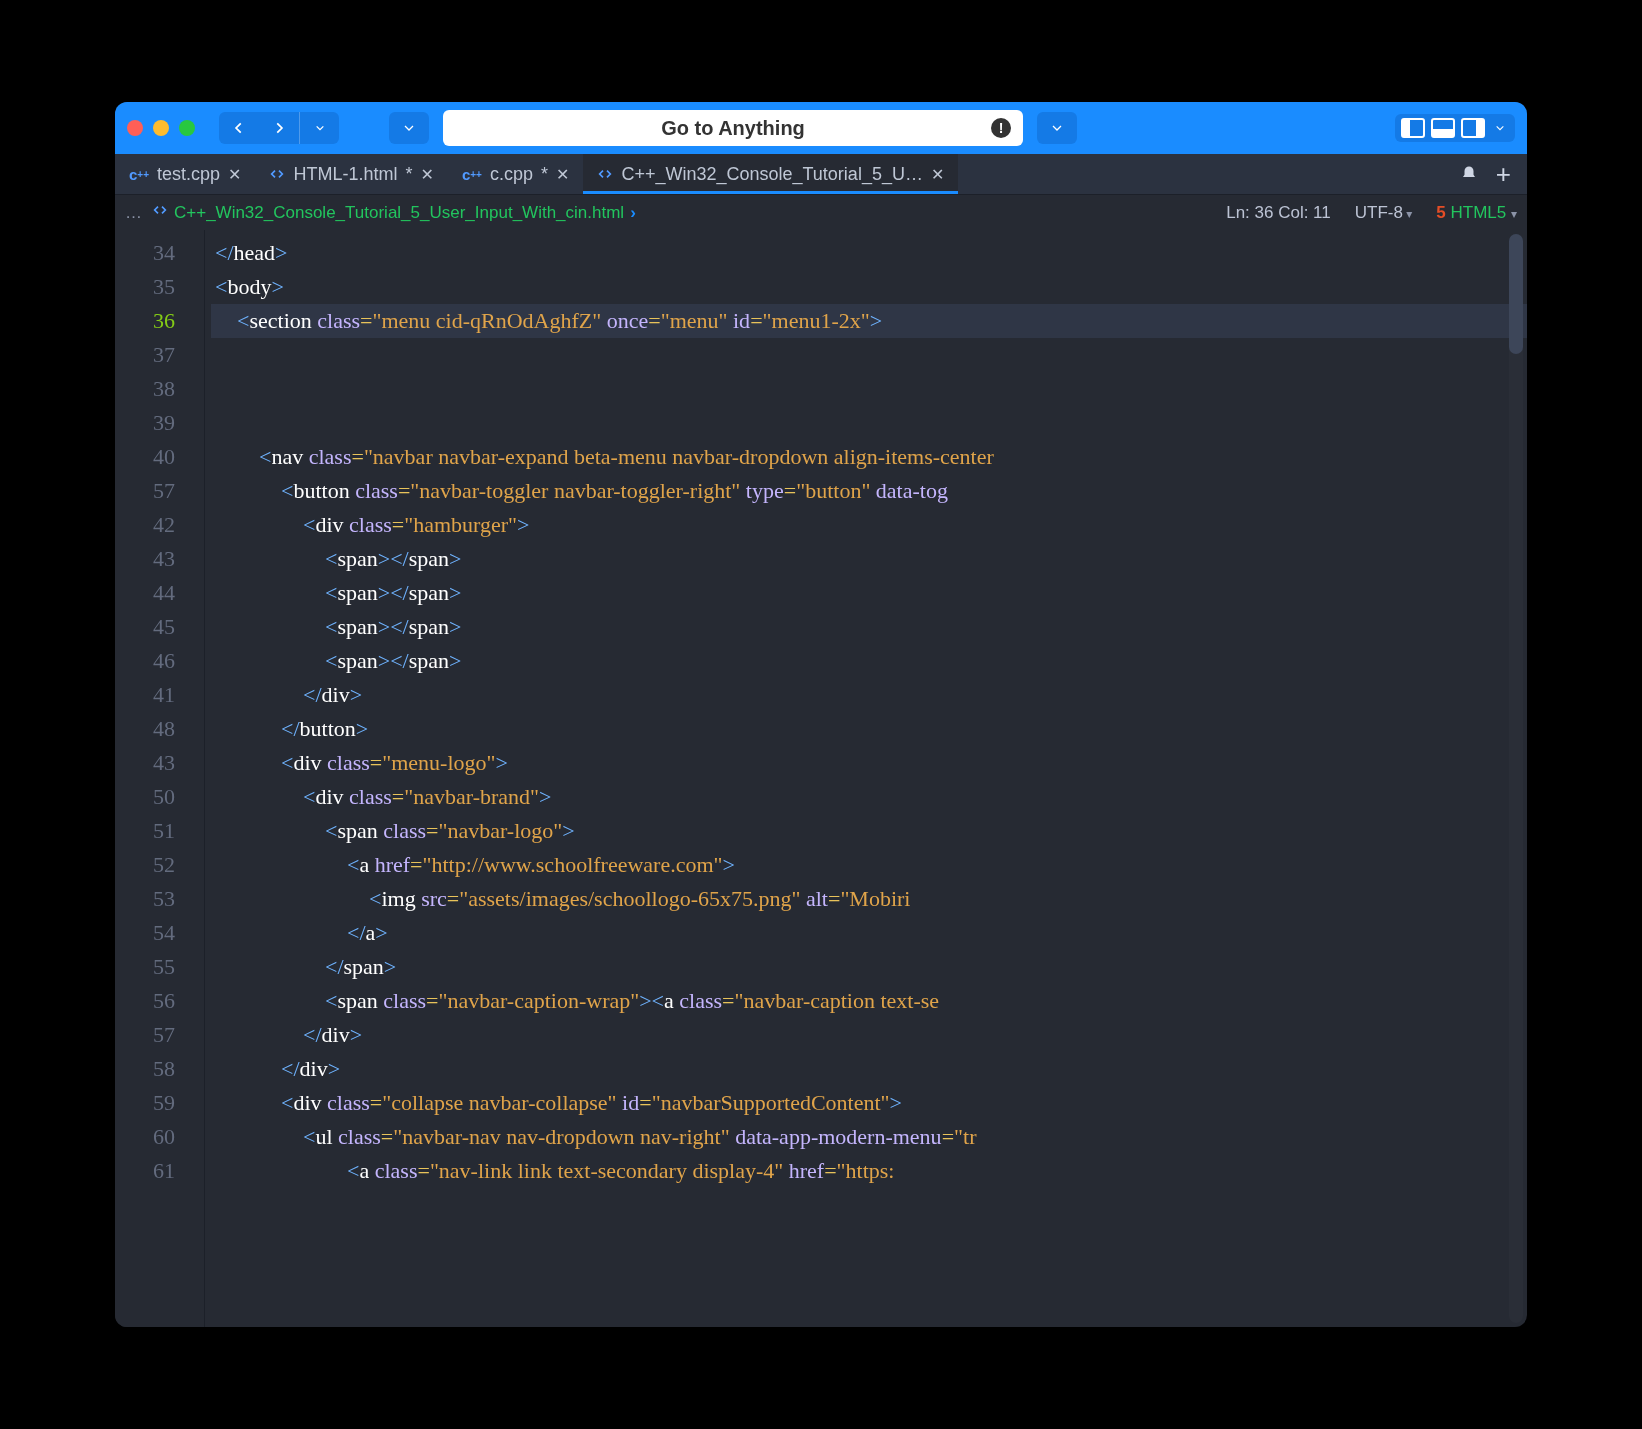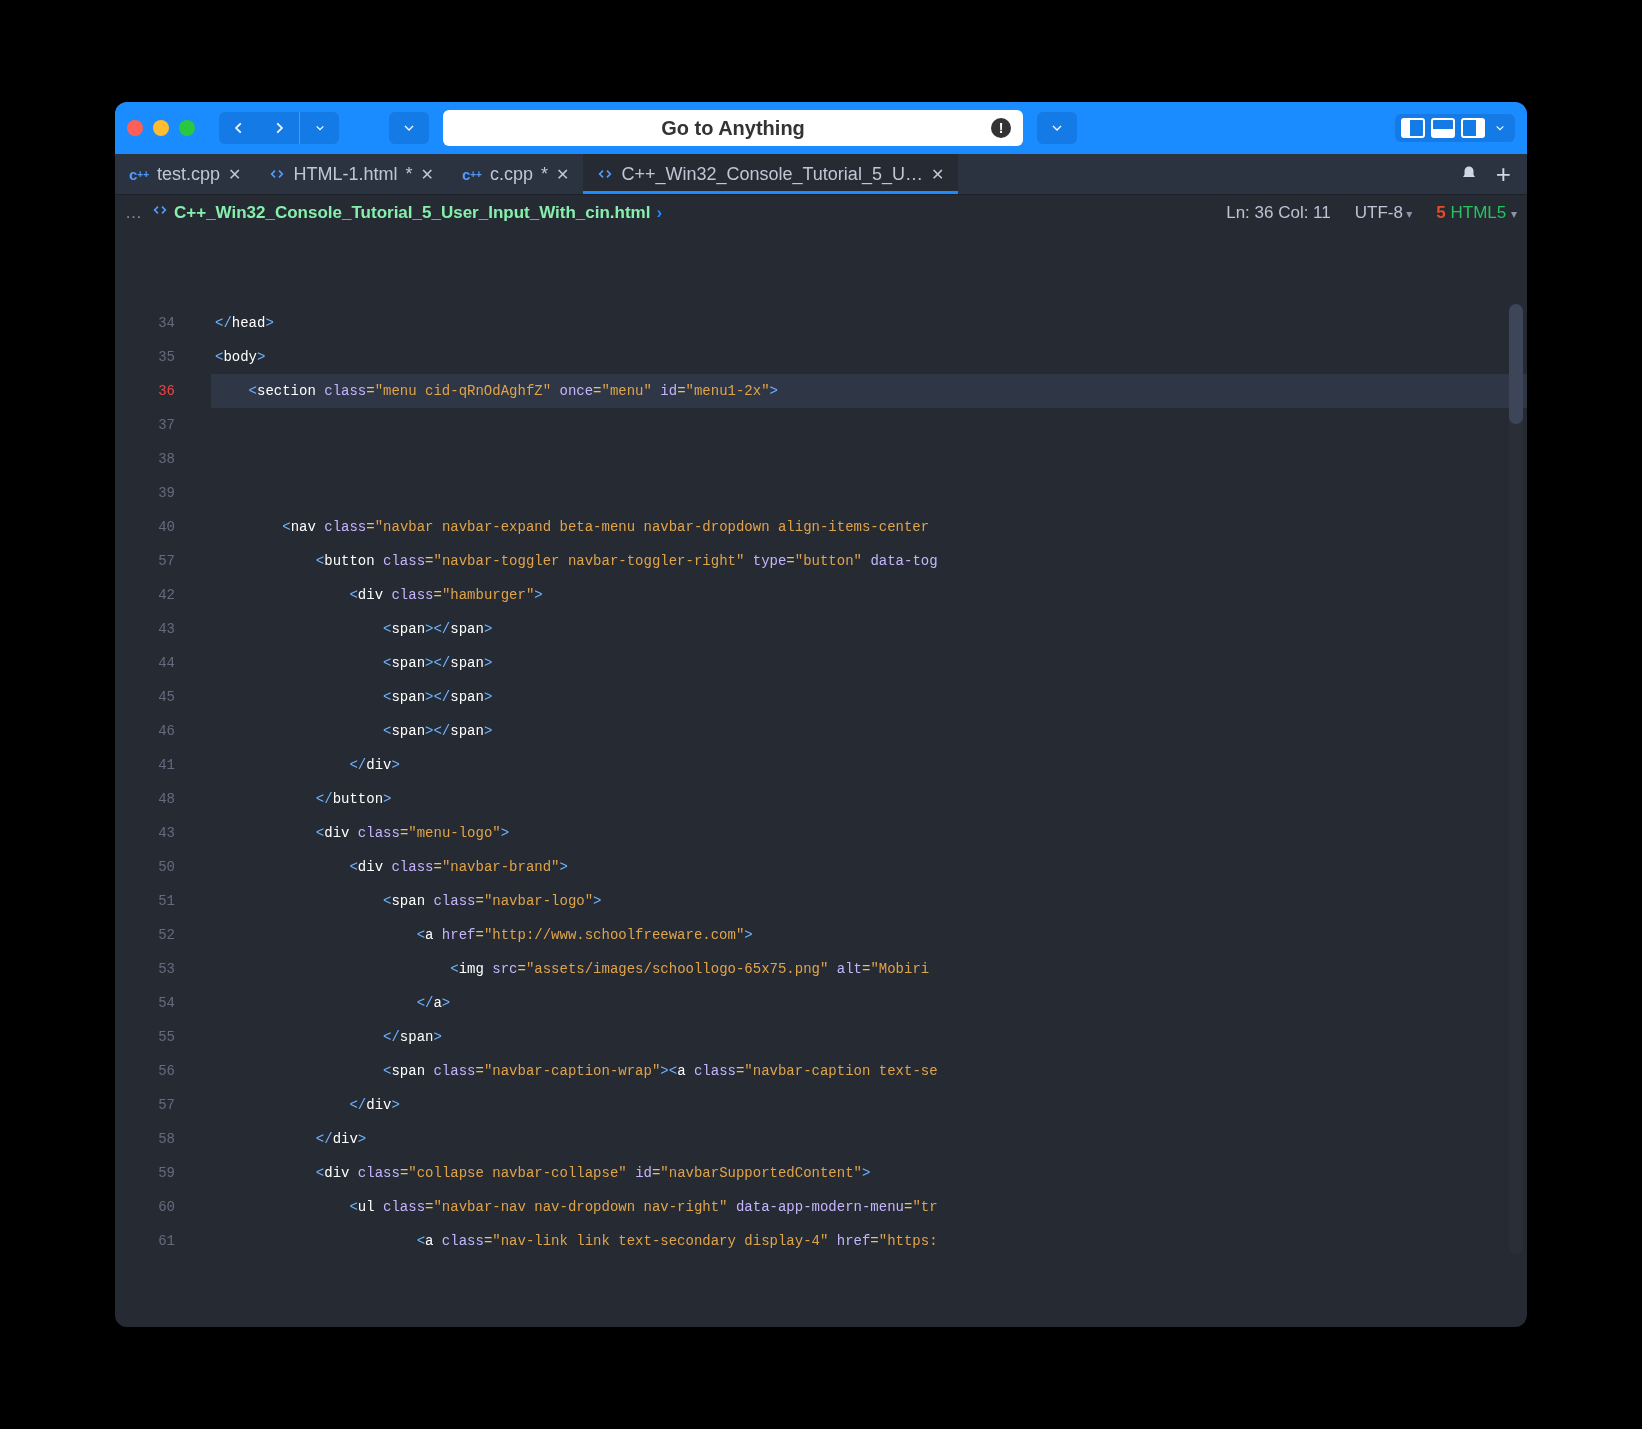--- a/index.html
+++ b/index.html
@@ -73,32 +73,32 @@
   .tabs .right-icons{margin-left:auto;display:flex;align-items:center;gap:18px;padding-right:16px;color:#cfd6e4;}
   .right-icons span{cursor:pointer;font-size:20px;}
 
   
   .crumb {
     height:36px; background:#262a33; color:#8b93a7;
     display:flex; align-items:center; padding:0 10px; font-size:17px;
     border-top:1px solid #1c2029;
   }
   .crumb .dots{margin-right:10px;}
-  .crumb .fname{color:#86efac;font-weight:bold;}
+  .crumb .fname{color:#22c55e;}
   .crumb .chev{color:#1a8cff;font-weight:700;margin-left:6px;}
   .crumb .right{margin-left:auto;display:flex;gap:24px;align-items:center;color:#bcc3d4;}
   .crumb .right .enc::after{content:" ▾";color:#8b93a7;font-size:12px;}
   .crumb .html5{color:#e44d26;font-weight:800;}
   .crumb .lang{color:#22c55e;}
 
   
   .editor {
     flex:1; display:flex; overflow:hidden;
-    font-family: Liberation Mono, monospace;
-    font-size:14px; line-height:34px;align-items:center;
+    font-family: Liberation Serif, serif;
+    font-size:22px; line-height:34px;
   }
   .gutter {
     width:70px; background:#262a33; color:#636b7e; text-align:right;
     padding:6px 10px 0 0; user-select:none;
   }
   .gutter div{height:34px;}
   .fold {
     width:20px; background:#262a33; position:relative;
     border-right:1px solid #1c2029;
   }
@@ -242,21 +242,21 @@
         <span class="html5">5</span>
         <span class="lang">HTML5</span> <span style="color:#8b93a7;font-size:12px;">▾</span>
       </span>
     </div>
   </div>
 
   <div class="editor">
     <div class="gutter" id="gutter">
         <div>34</div>
         <div>35</div>
-        <div style="color: #ef4444;">36</div>
+        <div style="color: #84cc16;">36</div>
         <div>37</div>
         <div>38</div>
         <div>39</div>
         <div>40</div>
         <div>57</div>
         <div>42</div>
         <div>43</div>
         <div>44</div>
         <div>45</div>
         <div>46</div>

